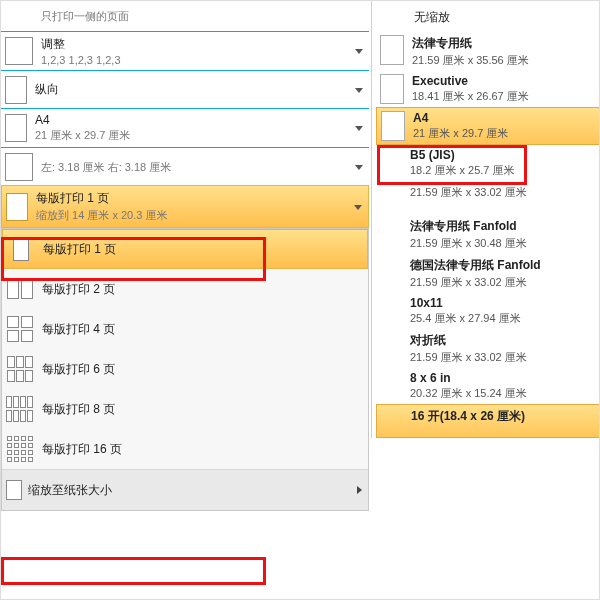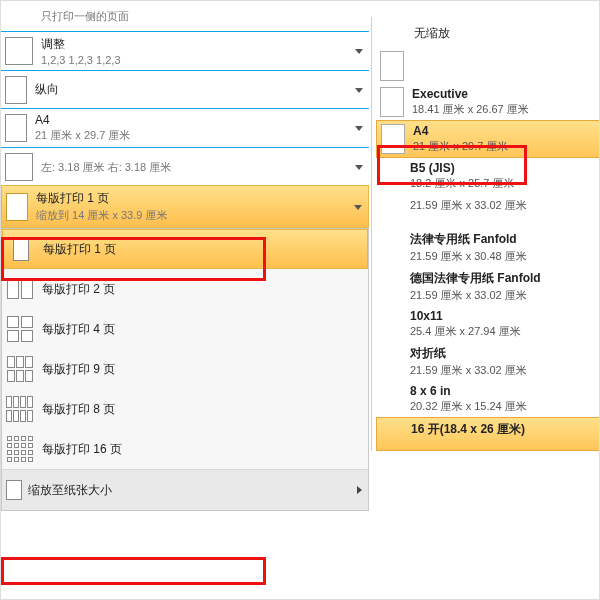--- a/index.html
+++ b/index.html
@@ -1,18 +1,18 @@
 <!DOCTYPE html>
 <html><head>
 <meta charset="utf-8">
 <style>
   html,body{margin:0;padding:0;font-family:"Microsoft YaHei","微软雅黑",sans-serif;font-size:12px;color:#333;background:#fff}
   .stage{width:600px;height:600px;position:relative;overflow:hidden;border:1px solid #ddd;box-sizing:border-box}
   .left-col{position:absolute;left:0;top:0;width:368px}
-  .right-col{position:absolute;left:375px;top:16px;right:0;width:225px}
+  .right-col{position:absolute;left:375px;top:0;right:0;width:225px}
   .row{display:flex;align-items:center;border-top:1px solid #0ea5e9;padding:4px 6px 4px 4px;min-height:38px;box-sizing:border-box;position:relative}
   .row.small{min-height:30px}
   .icon{width:28px;height:28px;border:1px solid #8a8a8a;background:#fff;margin-right:8px;flex:none;box-sizing:border-box;position:relative}
   .icon.portrait{width:22px;height:28px}
   .icon.orient{width:28px;height:28px}
   .icon.sheet{width:22px;height:28px}
   .text{display:flex;flex-direction:column;}
   .title{color:#222}
   .sub{color:#777;font-size:11px;margin-top:1px}
   .dd-arrow{position:absolute;right:6px;top:50%;margin-top:-2px;width:0;height:0;border-left:4px solid transparent;border-right:4px solid transparent;border-top:5px solid #555}
@@ -101,21 +101,21 @@
       <div class="icon"></div>
       <div class="text">
         <span class="sub">左: 3.18 厘米   右: 3.18 厘米</span>
       </div>
       <div class="dd-arrow"></div>
     </div>
     <div class="row hl sel">
       <div class="icon sheet"></div>
       <div class="text">
         <span class="title">每版打印 1 页</span>
-        <span class="sub">缩放到 14 厘米 x 33.9 厘米</span>
+        <span class="sub">缩放到 14 厘米 x 20.3 厘米</span>
       </div>
       <div class="dd-arrow"></div>
     </div>
 
     <div class="menu">
       <div class="row hl sel">
         <div class="grid-icon g1">
             <span></span>
           </div>
         <span class="title">每版打印 1 页</span>
@@ -138,21 +138,21 @@
       </div>
       <div class="row">
         <div class="grid-icon g6">
             <span></span>
             <span></span>
             <span></span>
             <span></span>
             <span></span>
             <span></span>
           </div>
-        <span class="title">每版打印 9 页</span>
+        <span class="title">每版打印 6 页</span>
       </div>
       <div class="row">
         <div class="grid-icon g8">
             <span></span>
             <span></span>
             <span></span>
             <span></span>
             <span></span>
             <span></span>
             <span></span>
@@ -189,20 +189,24 @@
       </div>
     </div>
   </div>
 
   <div class="right-col">
     <div class="rc-border"></div>
     <div class="right-head">无缩放</div>
     <div id="papers">
         <div class="paper-row">
           <div class="paper-icon"></div>
+          <div class="paper-text">
+            <span class="t">法律专用纸</span>
+            <span class="s">21.59 厘米 x 35.56 厘米</span>
+          </div>
         </div>
         <div class="paper-row">
           <div class="paper-icon"></div>
           <div class="paper-text">
             <span class="t">Executive</span>
             <span class="s">18.41 厘米 x 26.67 厘米</span>
           </div>
         </div>
         <div class="paper-row hl">
           <div class="paper-icon"></div>

